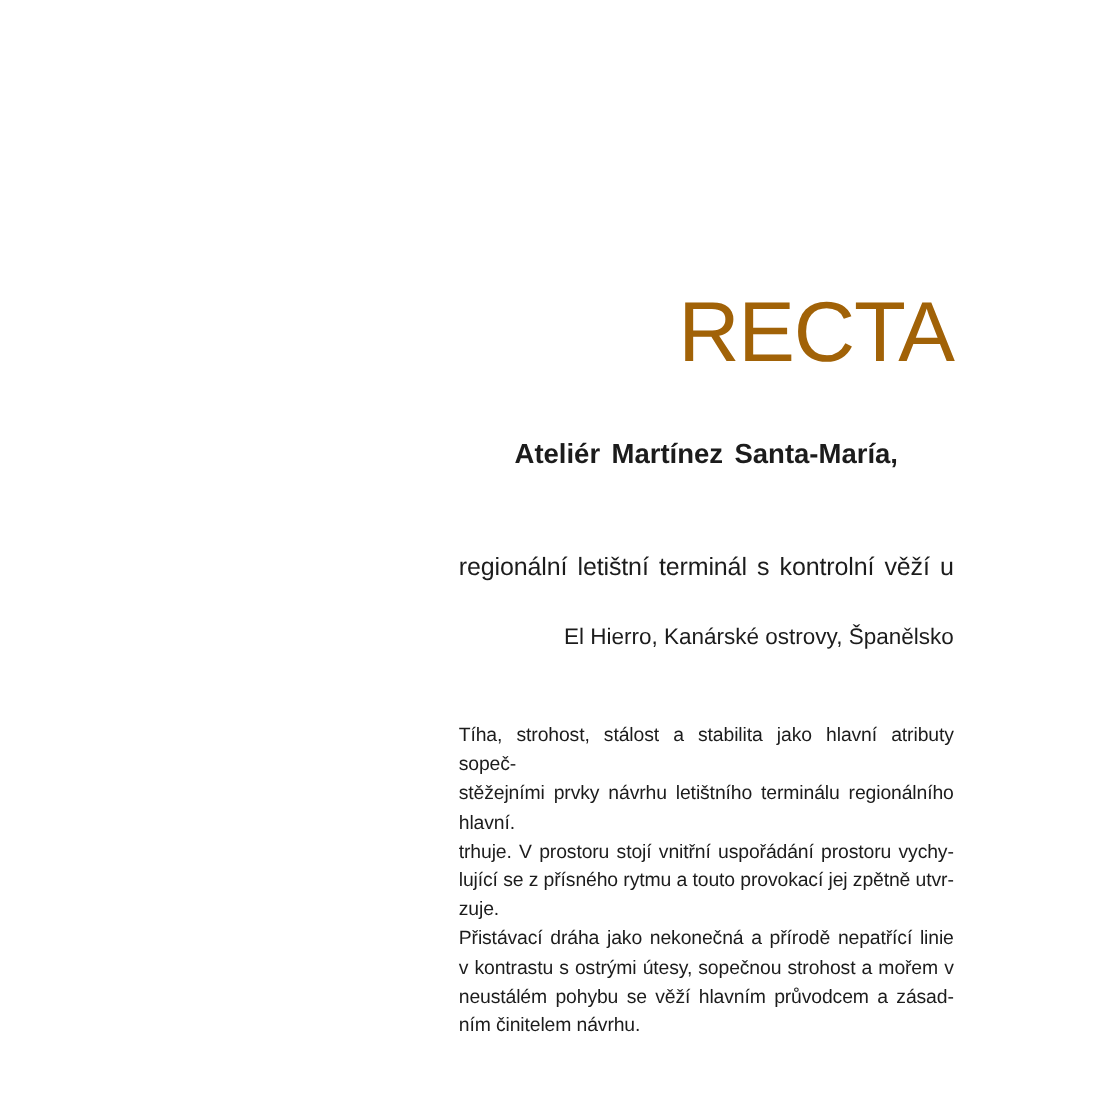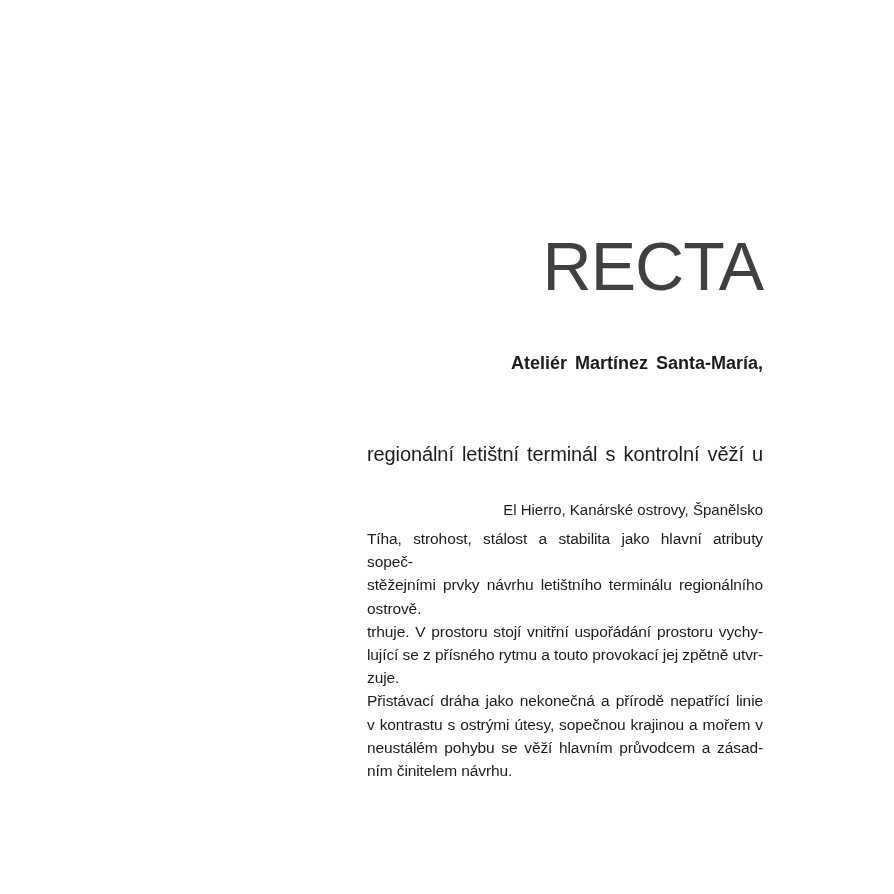--- a/index.html
+++ b/index.html
@@ -33,31 +33,31 @@
     position: absolute;
     top: 234px;
     left: 0;
     width: 396px;
     text-align: right;
     font-size: 68px;
     line-height: 64px;
     font-weight: 300;
     letter-spacing: -1px;
     white-space: nowrap;
-    color: #404040;
+    color: #a16207;
   }
 
   .byline {
     position: absolute;
     top: 351px;
     left: 0;
     width: 396px;
-    text-align: right;
+    text-align: center;
     font-weight: 700;
-    font-size: 18px;
+    font-size: 22px;
     line-height: 24px;
   }
   .byline .line { white-space: nowrap; word-spacing: 3px; }
 
   .project-description {
     position: absolute;
     top: 443px;
     left: 0;
     width: 396px;
     font-size: 20px;
@@ -68,28 +68,28 @@
     text-align: justify;
     text-align-last: justify;
   }
 
   .project-location {
     position: absolute;
     top: 498px;
     left: 0;
     width: 396px;
     text-align: right;
-    font-size: 15px;
+    font-size: 18px;
     line-height: 23px;
     white-space: nowrap;
   }
 
   .body-text {
     position: absolute;
-    top: 527px;
+    top: 577px;
     left: 0;
     width: 396px;
     font-size: 15.5px;
     line-height: 23.2px;
     letter-spacing: -0.1px;
   }
   .body-text .jline {
     text-align: justify;
     text-align-last: justify;
   }
@@ -111,24 +111,24 @@
 
     <div class="project-description">
       <div class="jline">regionální letištní terminál s kontrolní věží u</div>
     </div>
 
     <div class="project-location">El Hierro, Kanárské ostrovy, Španělsko</div>
 
     <div class="body-text">
       <div class="jline">Tíha, strohost, stálost a stabilita jako hlavní atributy sopeč-</div>
       <div class="jline">stěžejními prvky návrhu letištního terminálu regionálního</div>
-      <div class="jline para-end">ostrově.</div>
+      <div class="jline para-end">hlavní.</div>
       <div class="jline">trhuje. V prostoru stojí vnitřní uspořádání prostoru vychy-</div>
       <div class="jline">lující se z přísného rytmu a touto provokací jej zpětně utvr-</div>
       <div class="jline para-end">zuje.</div>
       <div class="jline">Přistávací dráha jako nekonečná a přírodě nepatřící linie</div>
-      <div class="jline">v kontrastu s ostrými útesy, sopečnou krajinou a mořem v</div>
+      <div class="jline">v kontrastu s ostrými útesy, sopečnou strohost a mořem v</div>
       <div class="jline">neustálém pohybu se věží hlavním průvodcem a zásad-</div>
       <div class="jline para-end">ním činitelem návrhu.</div>
     </div>
 
   </div>
 </div>
 
 </body></html>

